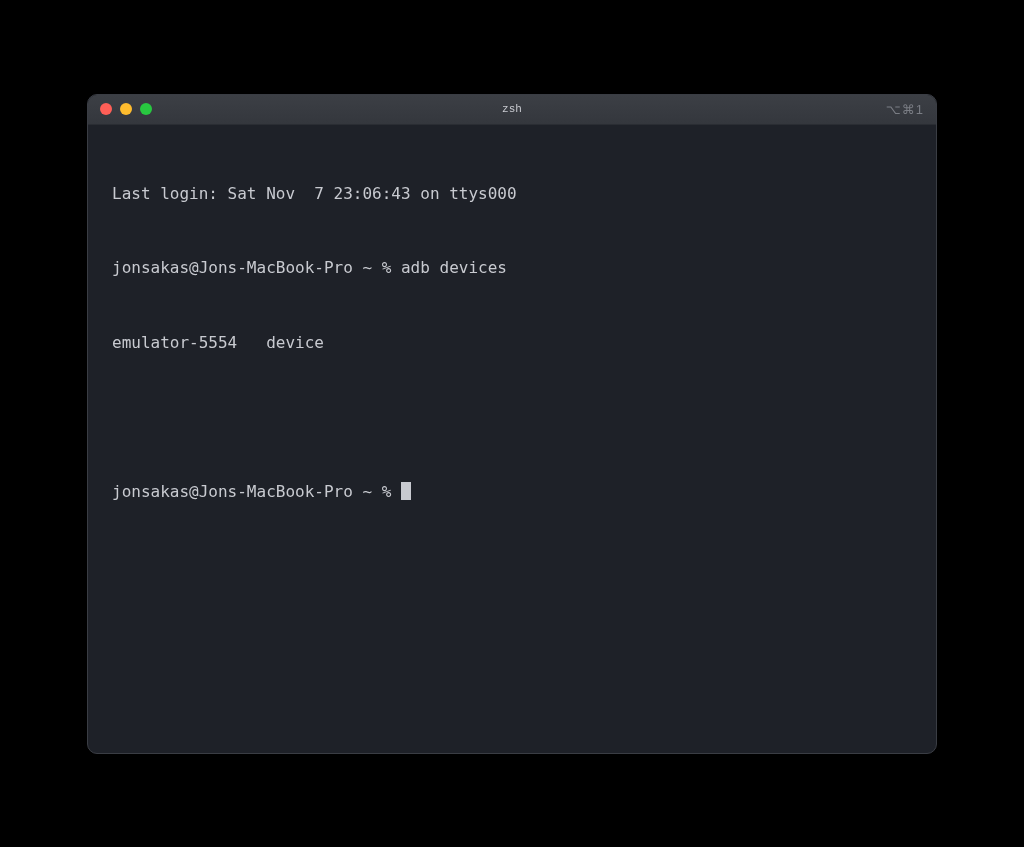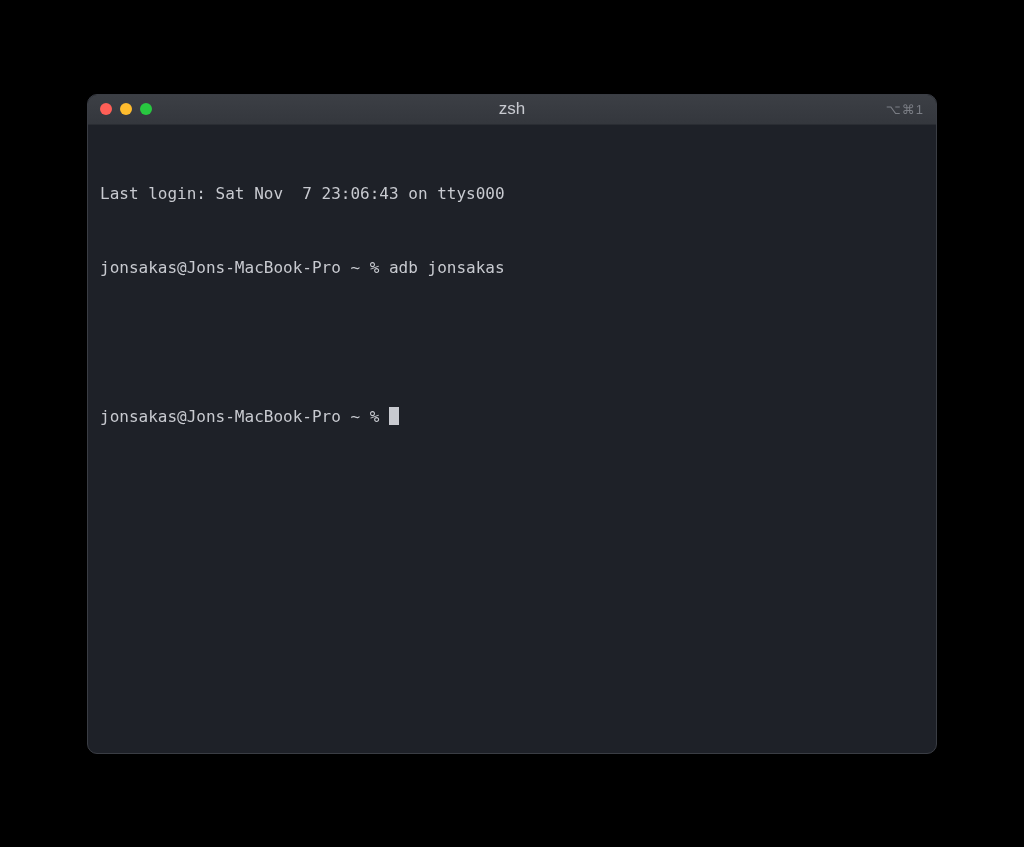--- a/index.html
+++ b/index.html
@@ -62,36 +62,36 @@
     
     .traffic-light.maximize {
       background: #28c840;
     }
     
     .title {
       position: absolute;
       left: 50%;
       transform: translateX(-50%);
       color: #c8cad0;
-      font-size: 17px;
-      font-family: Liberation Sans, sans-serif;
+      font-size: 11px;
+      font-family: Liberation Mono, monospace;
     }
     
     .tab-indicator {
       position: absolute;
       right: 12px;
       color: #7a7d84;
       font-size: 13px;
       font-family: -apple-system, BlinkMacSystemFont, sans-serif;
       letter-spacing: 1px;
     }
     
     .terminal-body {
       flex: 1;
-      padding: 8px 12px;
+      padding: 8px 24px;
       color: #c8cad0;
       font-size: 16px;
       line-height: 1.55;
       white-space: pre;
       overflow: hidden;
     }
     
     .terminal-line {
       white-space: pre;
     }
@@ -117,17 +117,18 @@
     <div class="traffic-lights">
       <div class="traffic-light close"></div>
       <div class="traffic-light minimize"></div>
       <div class="traffic-light maximize"></div>
     </div>
     <div class="title">zsh</div>
     <div class="tab-indicator">⌥⌘1</div>
   </div>
   <div class="terminal-body">
     <div class="terminal-line">Last login: Sat Nov  7 23:06:43 on ttys000</div>
-    <div class="terminal-line"><span class="prompt">jonsakas@Jons-MacBook-Pro ~ % </span><span>adb jonsakas</span></div>
+    <div class="terminal-line"><span class="prompt">jonsakas@Jons-MacBook-Pro ~ % </span><span>adb devices</span></div>
+    <div class="terminal-line">emulator-5554   device</div>
     <div class="terminal-line">&nbsp;</div>
     <div class="terminal-line"><span class="prompt">jonsakas@Jons-MacBook-Pro ~ % </span><span class="cursor"></span></div>
   </div>
 </div>
 
 </body></html>

